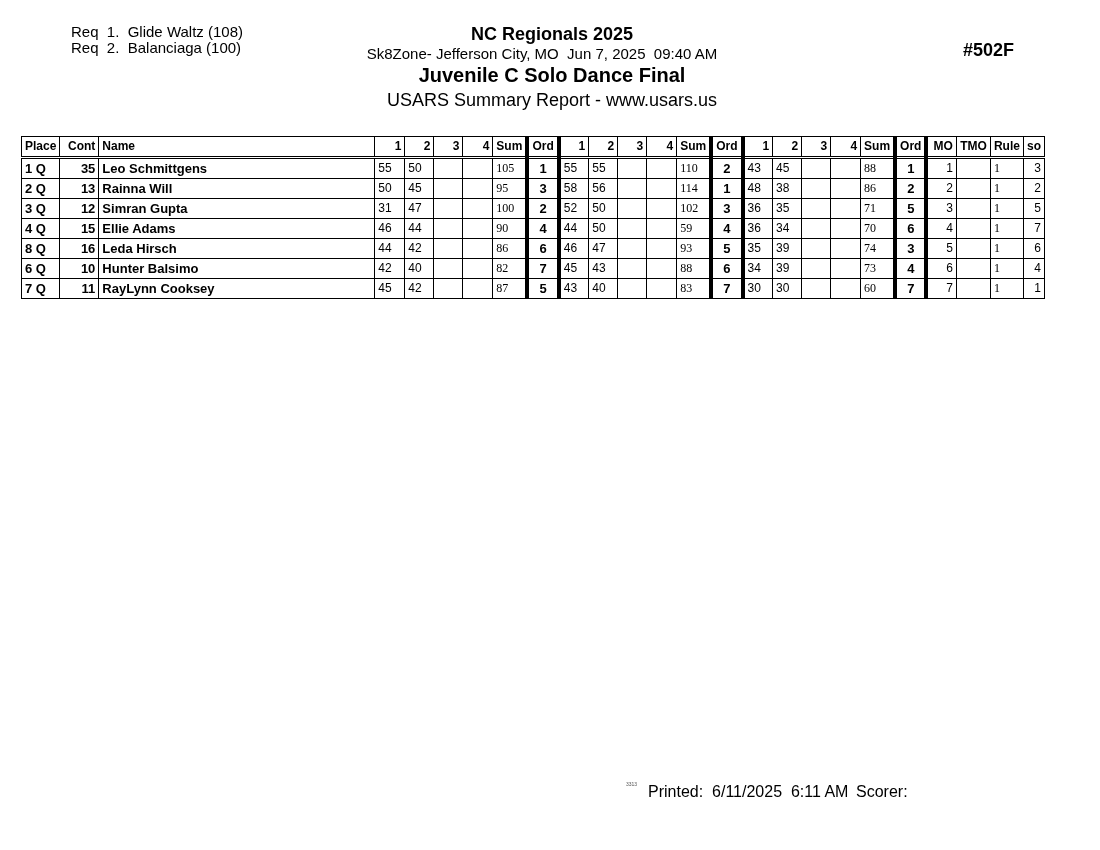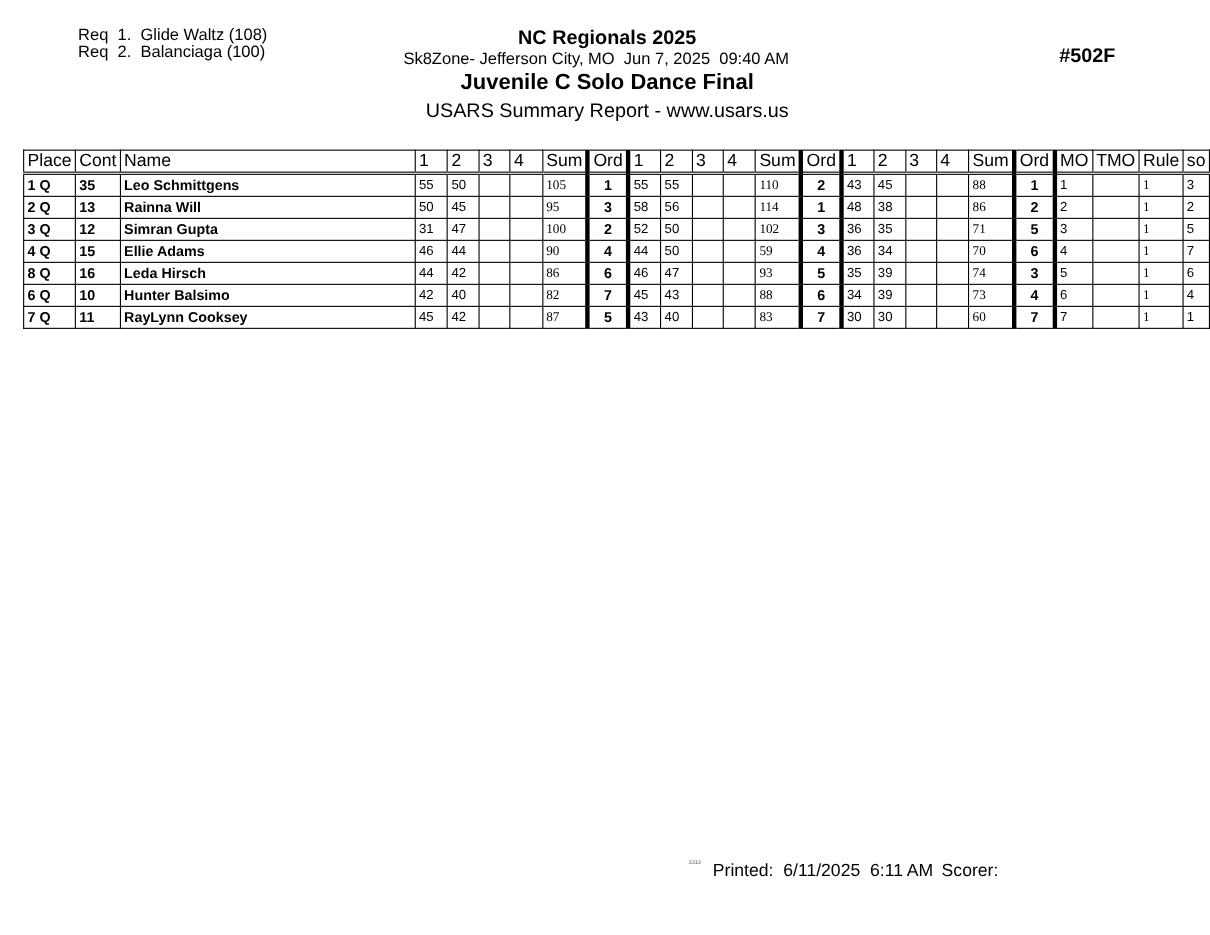--- a/index.html
+++ b/index.html
@@ -13,22 +13,22 @@
   .t3 { top: 64px; font-size: 20px; font-weight: bold; left: 2px; }
   .t4 { top: 90px; font-size: 18px; left: 2px; }
   .evnum { left: 963px; top: 24px; font-size: 18px; font-weight: bold; margin-top: 16px; }
 
   table.res { position: absolute; left: 21px; top: 136px; border-collapse: collapse;
               font-size: 12px; table-layout: fixed; }
   table.res td { border: 1px solid #000; padding: 0 3px; height: 19px; line-height: 19px;
                  white-space: nowrap; overflow: hidden; }
   table.res tr.judges td { height: 20px; line-height: 14px; vertical-align: top; padding-top: 0; font-size: 11px; }
   table.res tr.judges td.blank { border: none; }
-  table.res tr.hdr td { border-bottom: 3px double #000; font-size: 16px; height: 19px; }
-  td.c { text-align: left; }
+  table.res tr.hdr td { border-bottom: 3px double #000; font-size: 12px; height: 19px; font-weight: bold; }
+  td.c { text-align: right; }
   td.r { text-align: left; font-family: Liberation Serif, serif; }
   td.b { font-weight: bold; font-size: 13px; }
   td.nm { font-weight: bold; font-size: 13px; }
   td.ord { border-left: 4px solid #000 !important; text-align: center; font-weight: bold; font-size: 13px; }
   td.ordh { border-left: 4px solid #000 !important; text-align: center; }
   td.after { border-left: 4px solid #000 !important; }
 
   .footer { top: 783px; font-size: 16px; white-space: pre; }
   .code { left: 626px; top: 781px; font-size: 5px; color: #555; }
 </style>

